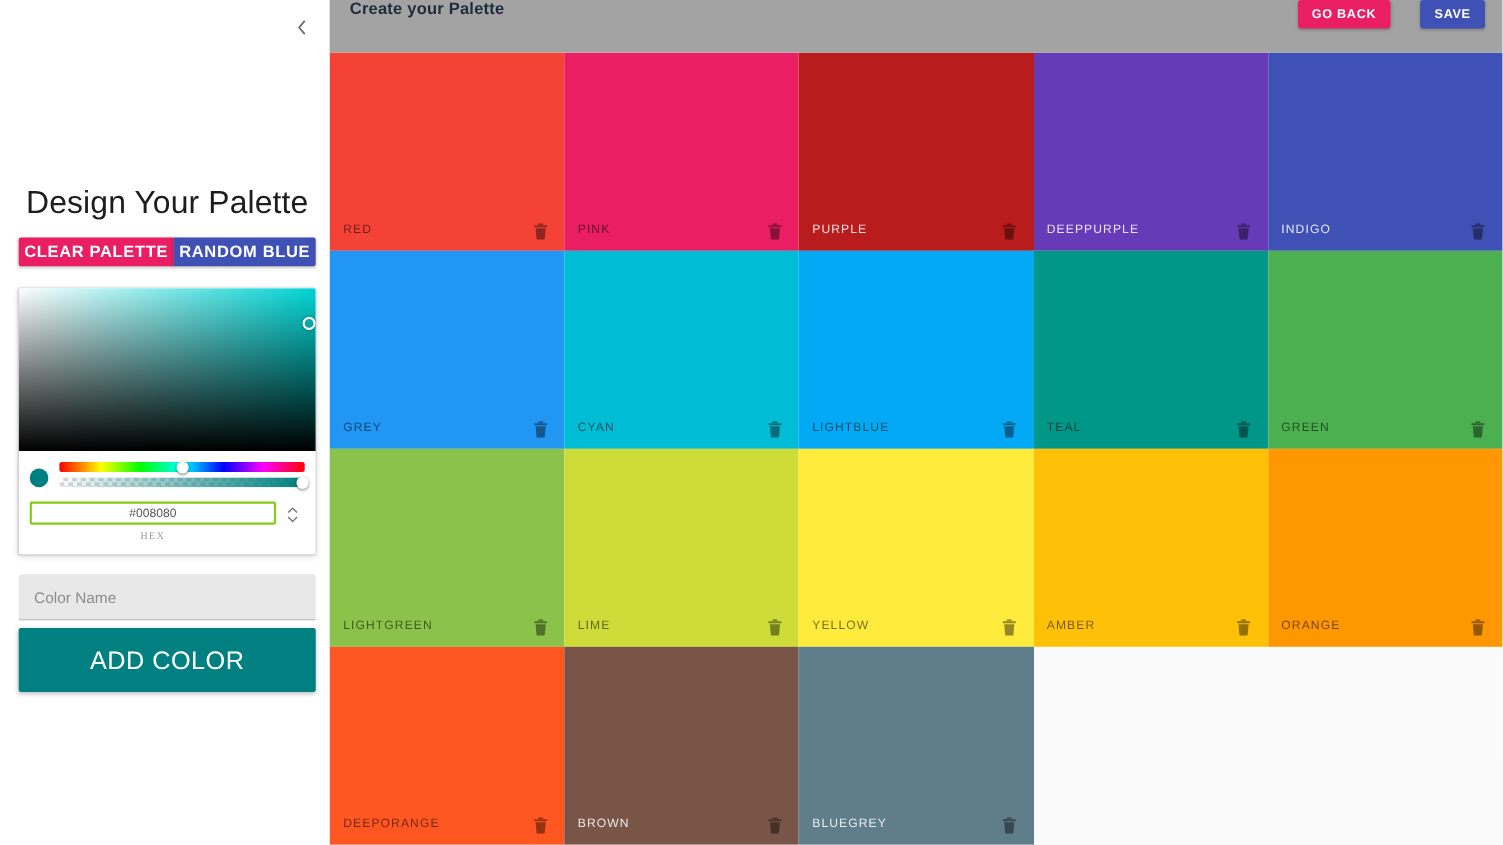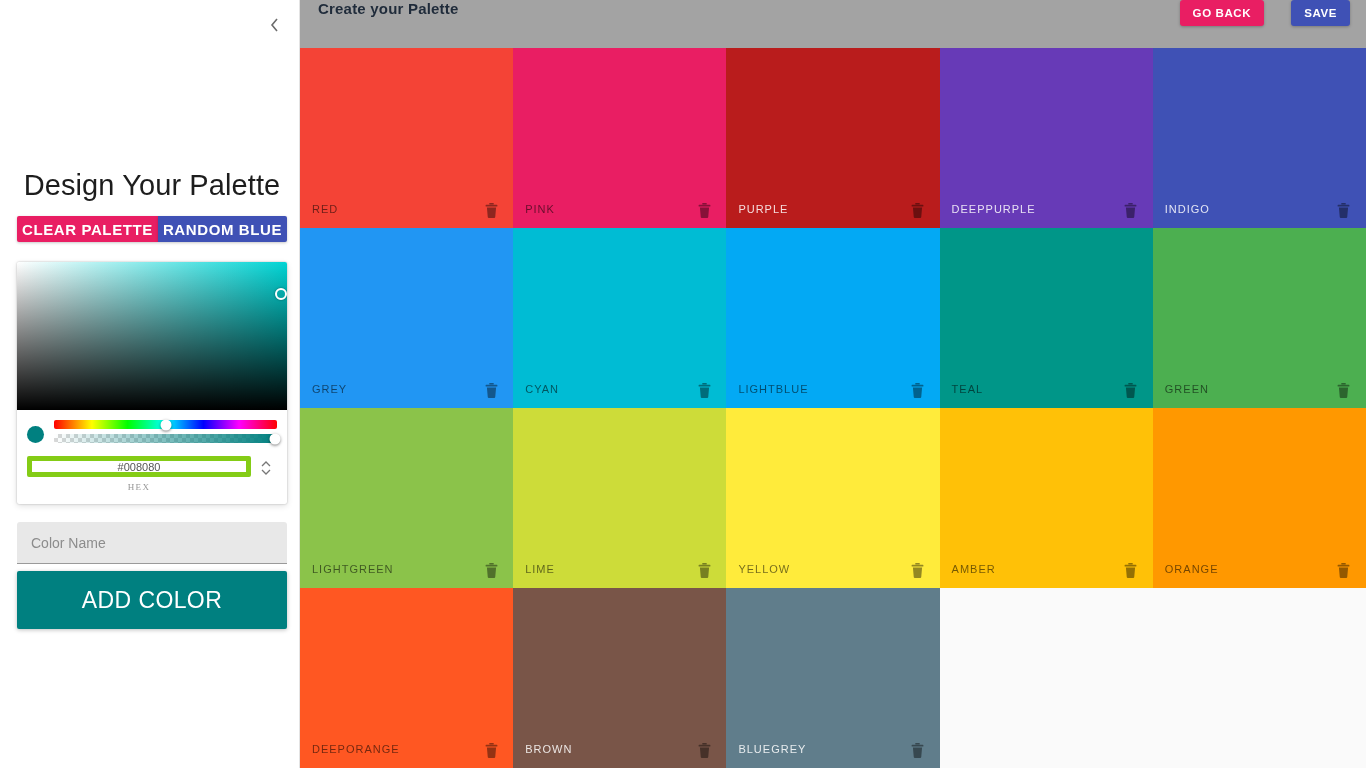--- a/index.html
+++ b/index.html
@@ -113,21 +113,21 @@
     transform: translate(-50%, -50%);
     cursor: pointer;
   }
   #hue-knob { left: 50%; }
   #alpha-knob { left: 99%; }
 
   #hex-area { display: flex; align-items: flex-start; padding: 4px 10px 12px 10px; }
   #hex-wrap { flex: 1 1 auto; text-align: center; }
   #hex-input {
     width: 100%; height: 21px;
-    border: 5px solid #84cc16; border-radius: 2px;
+    border: 2px solid #84cc16; border-radius: 2px;
     text-align: center;
     font-size: 11px; color: #555;
     font-family: "Liberation Sans", sans-serif;
     outline: none;
   }
   #hex-label {
     font-size: 9px; color: #969696;
     letter-spacing: 1.4px;
     margin-top: 5px;
     font-family: "Liberation Serif", serif;

